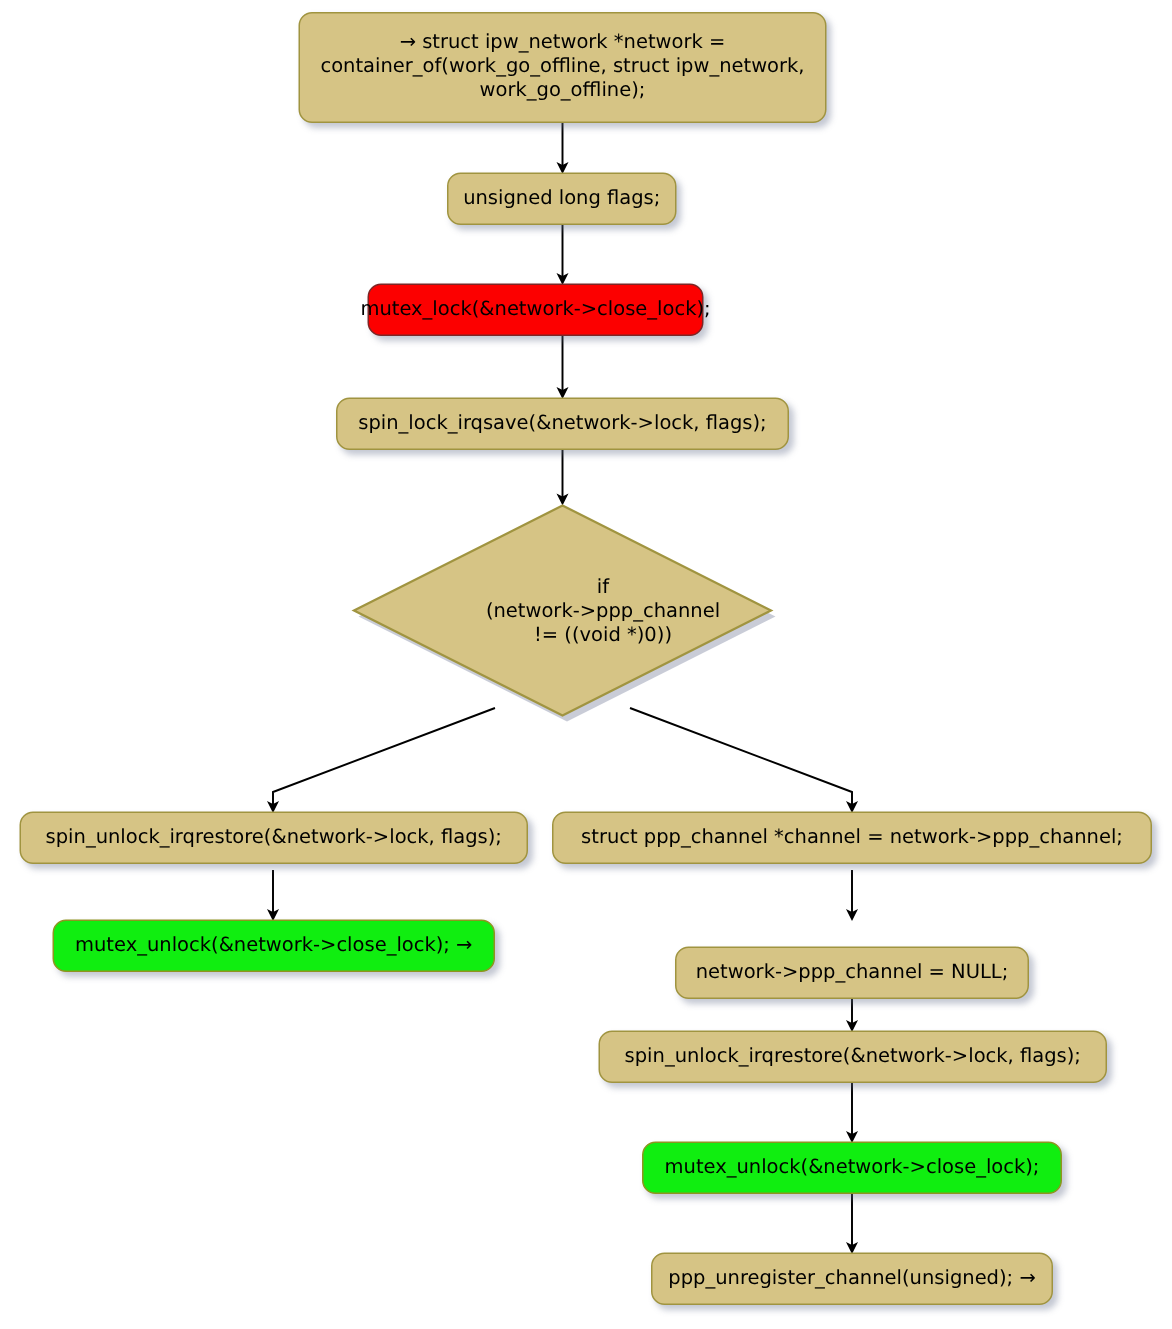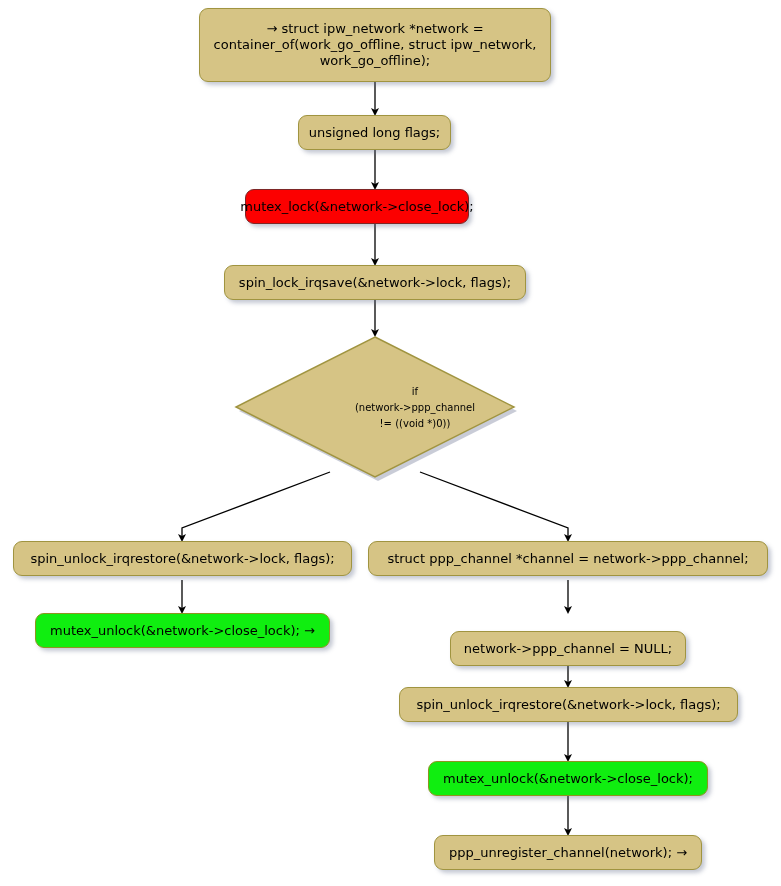--- a/index.html
+++ b/index.html
@@ -44,28 +44,28 @@
     position: absolute;
   }
   .diamond-wrap svg {
     position: absolute;
     left: 0;
     top: 0;
     overflow: visible;
   }
   .diamond-label {
     position: absolute;
-    left: 16px;
+    left: 3px;
     top: 0;
     width: 100%;
     height: 100%;
     display: flex;
     align-items: center;
     justify-content: center;
-    font-size: 10px;
+    font-size: 13px;
     line-height: 16px;
     text-align: center;
     white-space: pre;
     color: #000;
     pointer-events: none;
   }
   .edges {
     position: absolute;
     left: 0;
     top: 0;
@@ -124,15 +124,15 @@
   <div class="node" style="left:368px; top:541px; width:400px; height:35px;">struct ppp_channel *channel = network-&gt;ppp_channel;</div>
 
   <div class="node green" style="left:35px; top:613px; width:295px; height:35px;">mutex_unlock(&amp;network-&gt;close_lock); →</div>
 
   <div class="node" style="left:450px; top:631px; width:236px; height:35px;">network-&gt;ppp_channel = NULL;</div>
 
   <div class="node" style="left:399px; top:687px; width:339px; height:35px;">spin_unlock_irqrestore(&amp;network-&gt;lock, flags);</div>
 
   <div class="node green" style="left:428px; top:761px; width:280px; height:35px;">mutex_unlock(&amp;network-&gt;close_lock);</div>
 
-  <div class="node" style="left:434px; top:835px; width:268px; height:35px;">ppp_unregister_channel(network); →</div>
+  <div class="node" style="left:434px; top:835px; width:268px; height:35px;">ppp_unregister_channel(unsigned); →</div>
 
 </div>
 
 </body></html>

